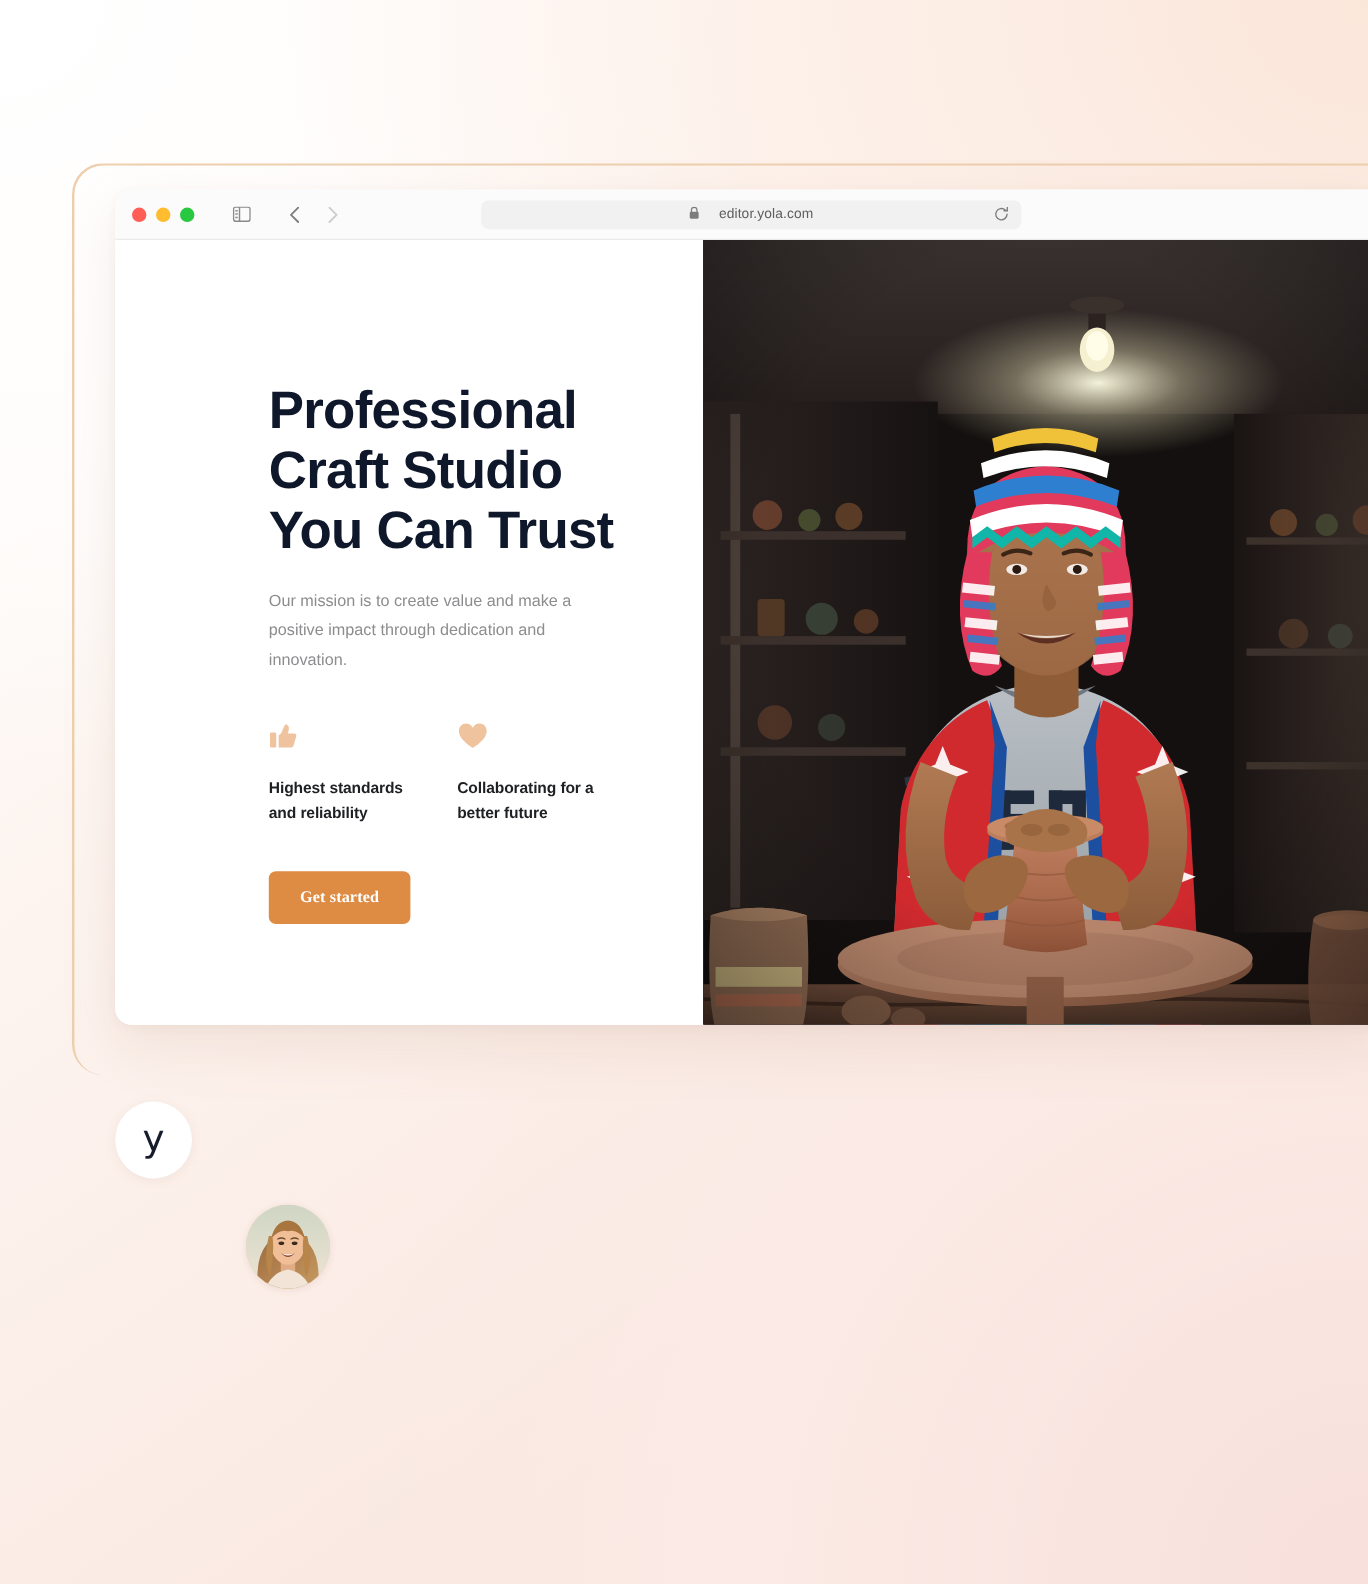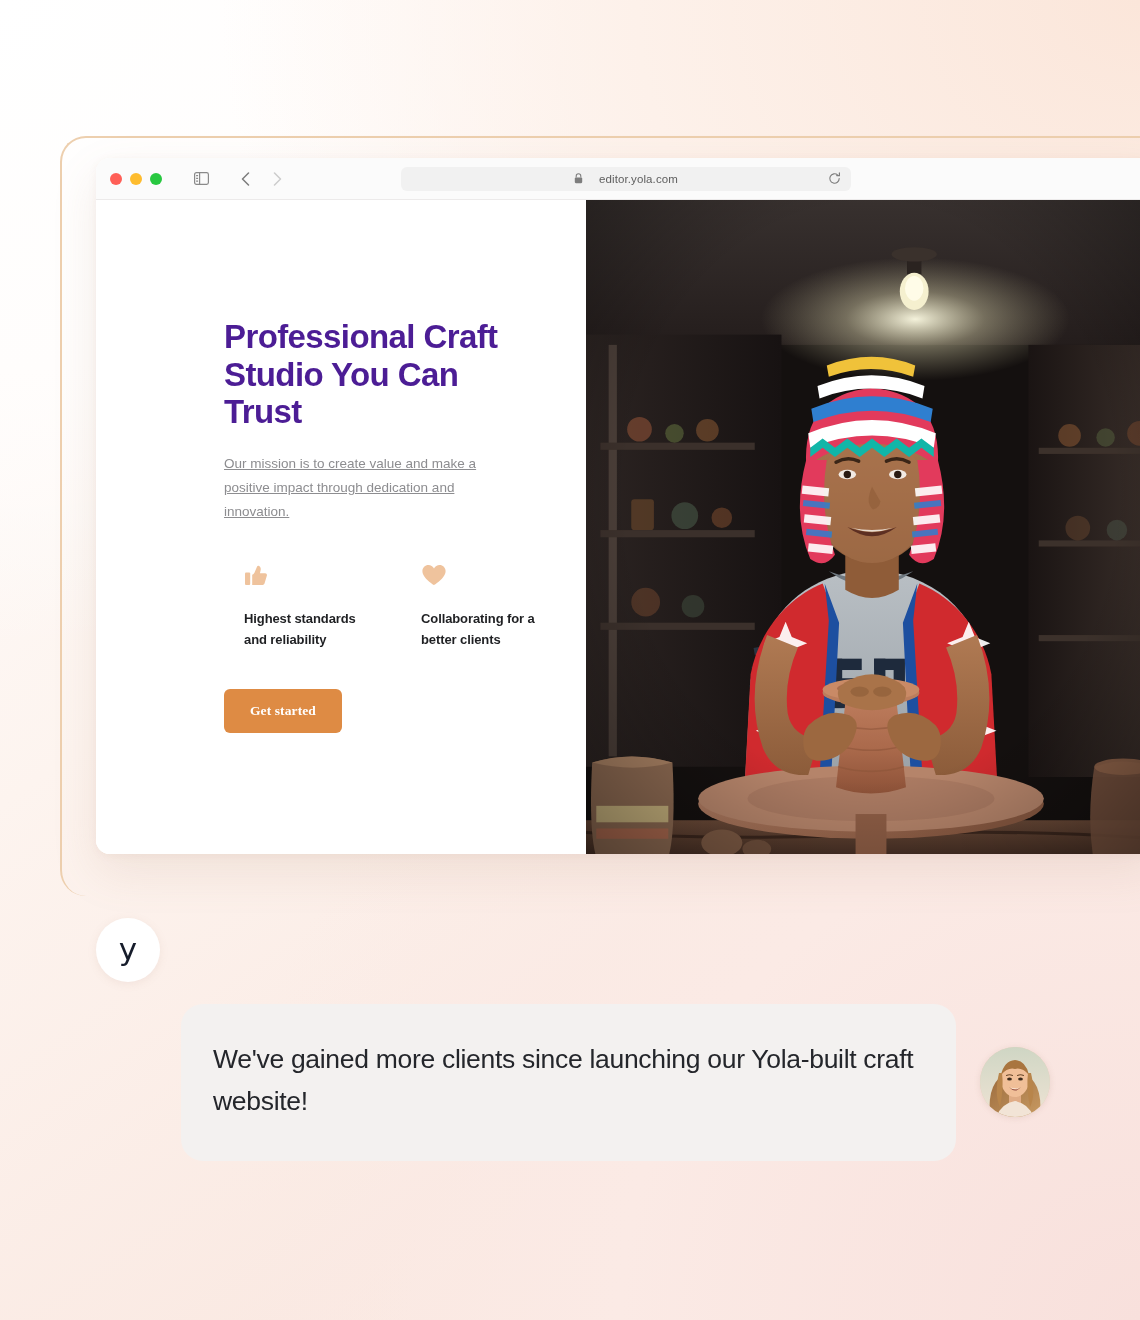--- a/index.html
+++ b/index.html
@@ -124,42 +124,40 @@
   .viewport { display: flex; height: 654px; background: #fff; }
 
   .hero-left {
     width: 490px;
     flex: 0 0 490px;
     background: #ffffff;
     padding: 118px 0 0 128px;
   }
 
   .hero-h1 {
-    font-size: 33px;
+    font-size: 44px;
     line-height: 1.14;
     font-weight: 700;
-    color: #4c1d95;
+    color: #0f172a;
     letter-spacing: -0.6px;
     width: 300px;
   }
 
   .hero-sub {
     margin-top: 21px;
     font-size: 13.5px;
     line-height: 1.78;
     color: #8d8d90;
     width: 282px;
-    text-decoration: underline;
   }
 
   .features {
     margin-top: 38px;
     display: flex;
-    gap: 44px;
-    margin-left: 20px;
+    gap: 24px;
   }
 
   .feature { width: 133px; }
 
   .feat-icon {
     color: #efc39d;
     display: block;
     height: 26px;
     margin-bottom: 20px;
   }
@@ -336,21 +334,21 @@
           </span>
           <div class="feat-label">Highest standards and reliability</div>
         </div>
 
         <div class="feature">
           <span class="feat-icon">
             <svg width="26" height="26" viewBox="0 0 26 26" fill="currentColor">
               <path d="M13 23.2 C13 23.2 1.4 16.6 1.4 9.1 C1.4 5.6 4.15 3 7.45 3 C9.75 3 11.85 4.3 13 6.4 C14.15 4.3 16.25 3 18.55 3 C21.85 3 24.6 5.6 24.6 9.1 C24.6 16.6 13 23.2 13 23.2 Z"></path>
             </svg>
           </span>
-          <div class="feat-label">Collaborating for a better clients</div>
+          <div class="feat-label">Collaborating for a better future</div>
         </div>
 
       </div>
 
       <button class="cta">Get started</button>
     </div>
 
     <div class="hero-photo" title="Artisan potter wearing a colorful Andean chullo hat shaping clay on a pottery wheel in a workshop">
       <svg viewBox="0 0 554 654" preserveAspectRatio="xMidYMid slice" aria-hidden="true">
         <defs>
@@ -570,21 +568,20 @@
 
 <div class="chat">
 
   <div class="row-live">
     <div class="avatar-logo">
       <span class="logo-y">y</span>
     </div>
   </div>
 
   <div class="row-quote">
-    <div class="bubble bubble-quote">We've gained more clients since launching our Yola-built craft website!</div>
     <div class="avatar-photo" title="Smiling woman with long wavy hair">
       <svg viewBox="0 0 70 70" aria-hidden="true">
         <defs>
           <linearGradient id="bgp" x1="0" y1="0" x2="0" y2="1">
             <stop offset="0" stop-color="#cfd6c4"></stop>
               <stop offset="1" stop-color="#efe3d4"></stop>
           </linearGradient>
           <linearGradient id="hairg" x1="0" y1="0" x2="1" y2="1">
             <stop offset="0" stop-color="#9a6a3c"></stop>
               <stop offset="1" stop-color="#c89a62"></stop>

